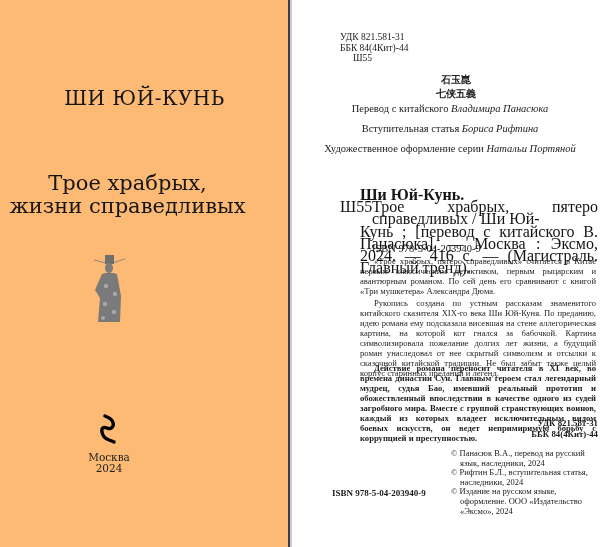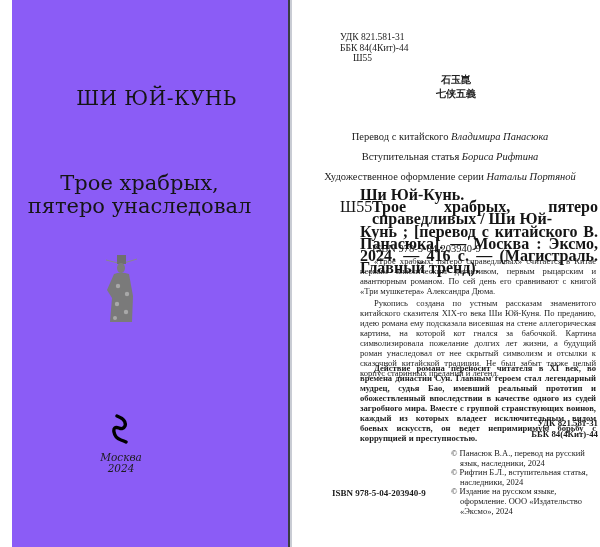--- a/index.html
+++ b/index.html
@@ -2,53 +2,53 @@
 <html><head>
 <meta charset="utf-8">
 <style>
   * { margin: 0; padding: 0; box-sizing: border-box; }
   html, body { width: 600px; height: 547px; background: #ffffff; overflow: hidden; }
   body { position: relative; font-family: "Liberation Serif", "DejaVu Serif", serif; color: #1a1a1a; }
 
   .spread { position: absolute; left: 0; top: 0; width: 600px; height: 547px; }
 
   
-  .page-left { position: absolute; left: 0; top: 0; width: 289px; height: 547px; background: #8b5cf6; margin-left: 12px; }
+  .page-left { position: absolute; left: 0; top: 0; width: 289px; height: 547px; background: #fdba74; }
   .author { position: absolute; left: 0; width: 289px; top: 86px; text-align: center;
             font-family: "DejaVu Serif", serif; font-size: 20px; letter-spacing: 0.5px; color: #151515; }
   .title { position: absolute; left: 0; width: 255px; top: 172px; text-align: center;
            font-family: "DejaVu Serif", serif; font-size: 21px; line-height: 23px; color: #151515; }
   .figure { position: absolute; left: 89px; top: 250px; width: 40px; height: 76px; }
   .logo { position: absolute; left: 97px; top: 414px; width: 24px; height: 30px; }
   .imprint { position: absolute; left: 0; width: 218px; top: 452px; text-align: center;
-             font-size: 10.5px; line-height: 11px; color: #1d1d1d; font-family: "DejaVu Serif", serif; font-style: italic; }
+             font-size: 10.5px; line-height: 11px; color: #1d1d1d; font-family: "DejaVu Serif", serif; }
 
   
   .gutter { position: absolute; left: 288px; top: 0; width: 2px; height: 547px; background: #3a3d44; }
   .gutter-edge { position: absolute; left: 290px; top: 0; width: 2px; height: 547px; background: #c9ccd4; }
 
   
   .page-right { position: absolute; left: 292px; top: 0; width: 308px; height: 547px; background: #fff; }
   .codes { position: absolute; left: 48px; top: 32px; font-size: 9.5px; line-height: 10.5px; color: #1b1b1b; }
   .codes .c3 { padding-left: 13px; }
   .cjk { position: absolute; left: 0; width: 308px; text-align: center; font-family: "DejaVu Sans", sans-serif;
          font-size: 10px; font-weight: bold; color: #222; }
   .cjk1 { top: 73px; left: 10px; }
   .cjk2 { top: 87px; left: 10px; }
-  .credit { position: absolute; left: 8px; width: 300px; text-align: center; font-size: 10.5px; color: #1b1b1b; margin-top: 28px; }
+  .credit { position: absolute; left: 8px; width: 300px; text-align: center; font-size: 10.5px; color: #1b1b1b; }
   .credit i { font-style: italic; }
   .cr1 { top: 103px; }
   .cr2 { top: 123px; }
   .cr3 { top: 143px; }
 
   .biblio { position: absolute; left: 48px; top: 189px; width: 258px; font-size: 16px; line-height: 12.2px; color: #151515; }
   .biblio .head { font-weight: bold; padding-left: 20px; }
   .biblio .row { display: flex; }
   .biblio .code { width: 20px; flex: none; }
-  .biblio .txt { text-align: justify; font-weight: bold; }
+  .biblio .txt { text-align: justify; }
   .biblio .txt .first { padding-left: 12px; }
   .isbn1 { position: absolute; left: 80px; top: 243px; font-size: 10.5px; color: #151515; }
 
   .annot { position: absolute; left: 68px; width: 236px; font-size: 8.6px; line-height: 10px; color: #1e1e1e;
            text-align: justify; text-indent: 14px; }
   .p1 { top: 256px; }
   .p2 { top: 298px; }
   .p3 { top: 363px; font-weight: bold; }
 
   .udk2 { position: absolute; right: 2px; top: 418px; text-align: right; font-size: 8.8px; line-height: 10.5px;
@@ -61,21 +61,21 @@
 </style>
 </head>
 <body>
 
 <div class="spread">
 
   <div class="page-left">
     <div class="author">ШИ ЮЙ-КУНЬ</div>
     <div class="title">
       <div>Трое храбрых,</div>
-      <div>пятеро унаследовал</div>
+      <div>жизни справедливых</div>
     </div>
 
     <div class="figure">
       <svg width="40" height="76" viewBox="0 0 40 76">
         <line x1="5" y1="10" x2="17" y2="13" stroke="#888" stroke-width="1"></line>
         <line x1="23" y1="13" x2="36" y2="9" stroke="#888" stroke-width="1"></line>
         <rect x="16" y="5" width="9" height="9" fill="#6f6f6f"></rect>
         <ellipse cx="20" cy="18" rx="4" ry="5" fill="#7c7c7c"></ellipse>
         <path d="M13 24 Q20 21 28 24 L32 46 L31 72 L9 72 L11 48 L6 40 Z" fill="#7a7a7a"></path>
         <circle cx="17" cy="36" r="2.2" fill="#a8a8a8"></circle>

